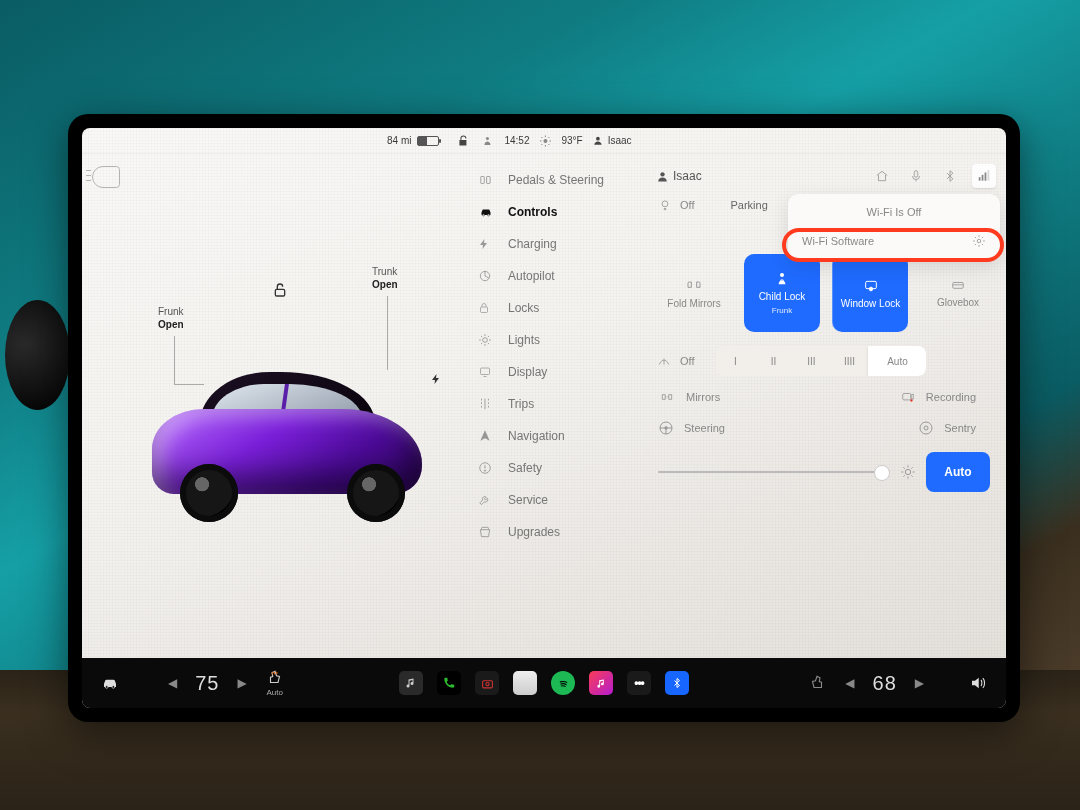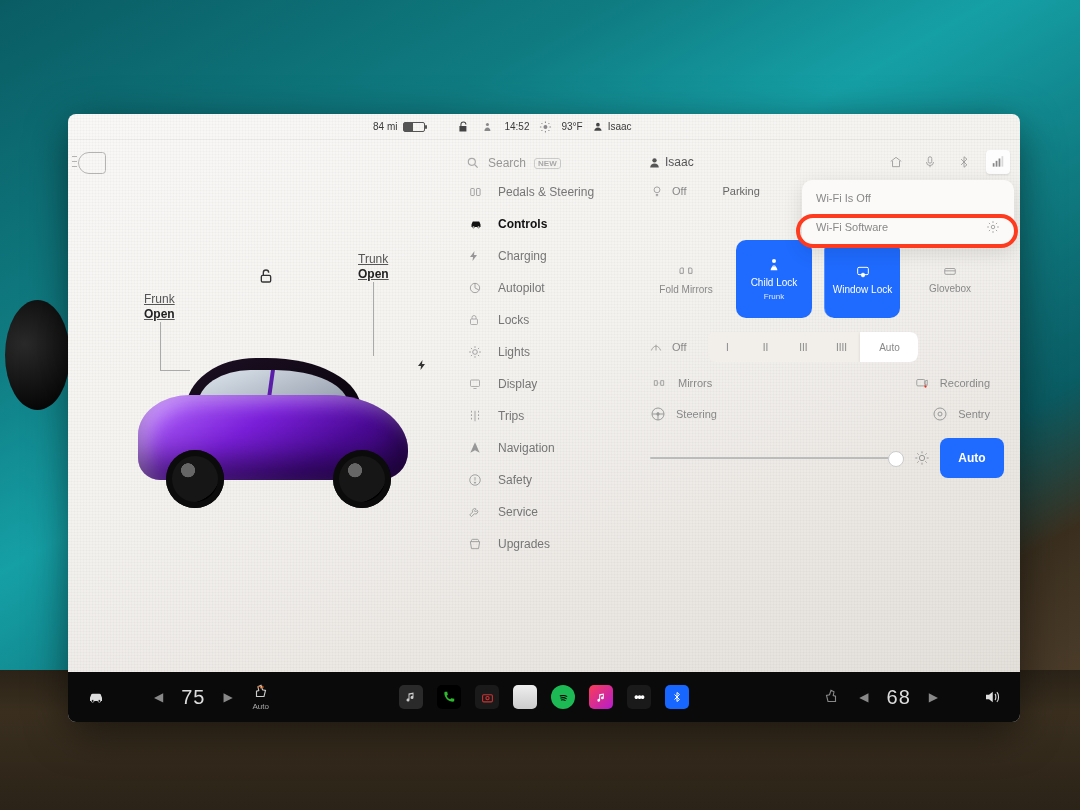--- a/index.html
+++ b/index.html
@@ -7,21 +7,21 @@
     width: 1080px; height: 810px;
     background: linear-gradient(150deg,#0a5c63 0%,#0f7c82 25%,#15a0a6 40%,#0f7c82 55%,#0a5c63 70%,#3a2f1f 80%,#5a4733 100%);
     position: relative; overflow: hidden;
   }
   .dash { position:absolute; left:0; right:0; bottom:0; height:140px;
     background: linear-gradient(180deg,#2b2318 0%,#3a2f1f 30%,#2b2318 100%); z-index:0;}
   .knob { position:absolute; left:5px; top:300px; width:65px; height:110px;
     background: radial-gradient(circle at 30% 40%,#2a2a2a,#000); border-radius:50%; z-index:1;}
   .tablet {
     position:absolute; left:68px; top:114px; width:952px; height:608px;
-    border-radius:20px; background:#000; padding:0;
+    border-radius:20px; background:#000; padding:14px;
     box-shadow: 0 10px 40px rgba(0,0,0,.5); z-index:5;
   }
   .screen {
     width:100%; height:100%; border-radius:8px;
     background: linear-gradient(160deg,#f9f8f6 0%,#f5f3f0 40%,#ebe8e4 70%,#e2dfd9 100%);
     position:relative; overflow:hidden; display:flex; flex-direction:column;
   }
   .grid-ovl { position:absolute; inset:0; pointer-events:none; opacity:.5;
     background-image: repeating-linear-gradient(0deg, rgba(0,0,0,.035) 0 1px, transparent 1px 3px),
                       repeating-linear-gradient(90deg, rgba(0,0,0,.035) 0 1px, transparent 1px 3px); }
@@ -35,21 +35,21 @@
   .batt::after{content:"";position:absolute;right:-3px;top:2px;width:2px;height:4px;background:#555;border-radius:1px;}
   .batt i{display:block;width:45%;height:100%;background:#555;}
   .profchip{display:inline-flex;align-items:center;gap:4px;}
   .ico { display:inline-flex;width:14px;height:14px;align-items:center;justify-content:center;}
   .main { flex:1; display:flex; }
   
   .carpane { width:386px; position:relative; }
   .hl-btn { position:absolute; left:10px; top:12px; width:28px; height:22px;
     border:1.5px solid #888; border-radius:12px 4px 4px 12px; opacity:.6;}
   .hl-btn::before{content:"";position:absolute;left:-7px;top:3px;width:5px;height:1px;background:#888;box-shadow:0 5px 0 #888,0 10px 0 #888;}
-  .car-label { position:absolute; font-size:12px; color:#555; line-height:1.25;text-decoration:underline;}
+  .car-label { position:absolute; font-size:10px; color:#555; line-height:1.25;}
   .car-label b { color:#222; font-weight:600;}
   .car-line { position:absolute; background:#aaa; }
   .lockmini { position:absolute; left:190px; top:128px; font-size:16px; color:#333;}
   .bolt { position:absolute; left:348px; top:218px; font-size:13px; color:#333;}
   .car {
     position:absolute; left:60px; top:200px; width:300px; height:170px;
   }
   .car-body {
     position:absolute; left:10px; top:55px; width:270px; height:85px;
     background: linear-gradient(145deg,#b96fff 0%,#7a1fd9 40%,#4a0a94 70%,#2c0459 100%);
@@ -84,21 +84,21 @@
   .toprow { display:flex; align-items:center; height:30px; gap:10px; padding-bottom:6px;}
   .toprow .sp{flex:1}
   .status-ico { width:24px; height:24px; display:flex; align-items:center; justify-content:center; color:#999;}
   .status-ico.active{background:#fdfdfd;border-radius:4px;color:#666;box-shadow:0 1px 2px rgba(0,0,0,.1);}
   
   .dropdown {
     position:absolute; right:6px; top:40px; width:212px;
     background:#fbfaf8; border-radius:10px; box-shadow:0 6px 20px rgba(0,0,0,.12); z-index:30;
     padding:4px; color:#888;
   }
-  .dd-head{padding:8px 10px;font-size:11px;}
+  .dd-head{padding:8px 10px;font-size:11px;text-align:center;}
   .dd-row{display:flex;align-items:center;justify-content:space-between;padding:8px 10px;font-size:11px;border-radius:8px;}
   .highlight-ring{position:absolute; right:2px; top:74px; width:222px; height:34px;
     border:4px solid #ff3b1f; border-radius:18px; z-index:40; pointer-events:none;}
   
   .qc-row{display:flex;align-items:center;gap:14px;margin:10px 0 12px 2px;}
   .qc-label{display:flex;align-items:center;gap:8px;color:#888;font-size:11px;}
   .lock-group{display:flex;gap:12px;margin:4px 0 14px 0;}
   .lock-tile{width:76px;height:78px;border-radius:10px;display:flex;flex-direction:column;align-items:center;justify-content:center;gap:4px;font-size:10px;color:#888;background:transparent;}
   .lock-tile.blue{background:#1f6bff;color:#fff;}
   .lock-tile.blue+.lock-tile.blue{border-left:1px solid rgba(255,255,255,.25);}
@@ -218,28 +218,20 @@
           <div class="car-roof"></div>
           <div class="car-win"></div>
           <div class="car-pillar"></div>
           <div class="car-body"></div>
           <div class="wheel w1"></div>
           <div class="wheel w2"></div>
         </div>
       </div>
 
       <div class="menu">
-        <div class="search">
-          <svg viewBox="0 0 24 24" width="14" height="14" fill="none" stroke="#aaa" stroke-width="2">
-              <circle cx="10" cy="10" r="6"></circle>
-              <line x1="15" y1="15" x2="20" y2="20"></line>
-            </svg>
-          <span>Search</span>
-          <span class="new-pill">NEW</span>
-        </div>
 
         <div class="mitem">
           <span class="mi-ico">
               <svg viewBox="0 0 24 24" width="16" height="14" fill="none" stroke="#999" stroke-width="1.5">
                 <rect x="3" y="6" width="6" height="12" rx="1"></rect>
                 <rect x="13" y="6" width="6" height="12" rx="1"></rect>
               </svg>
             </span>
           <span>Pedals &amp; Steering</span>
         </div>

